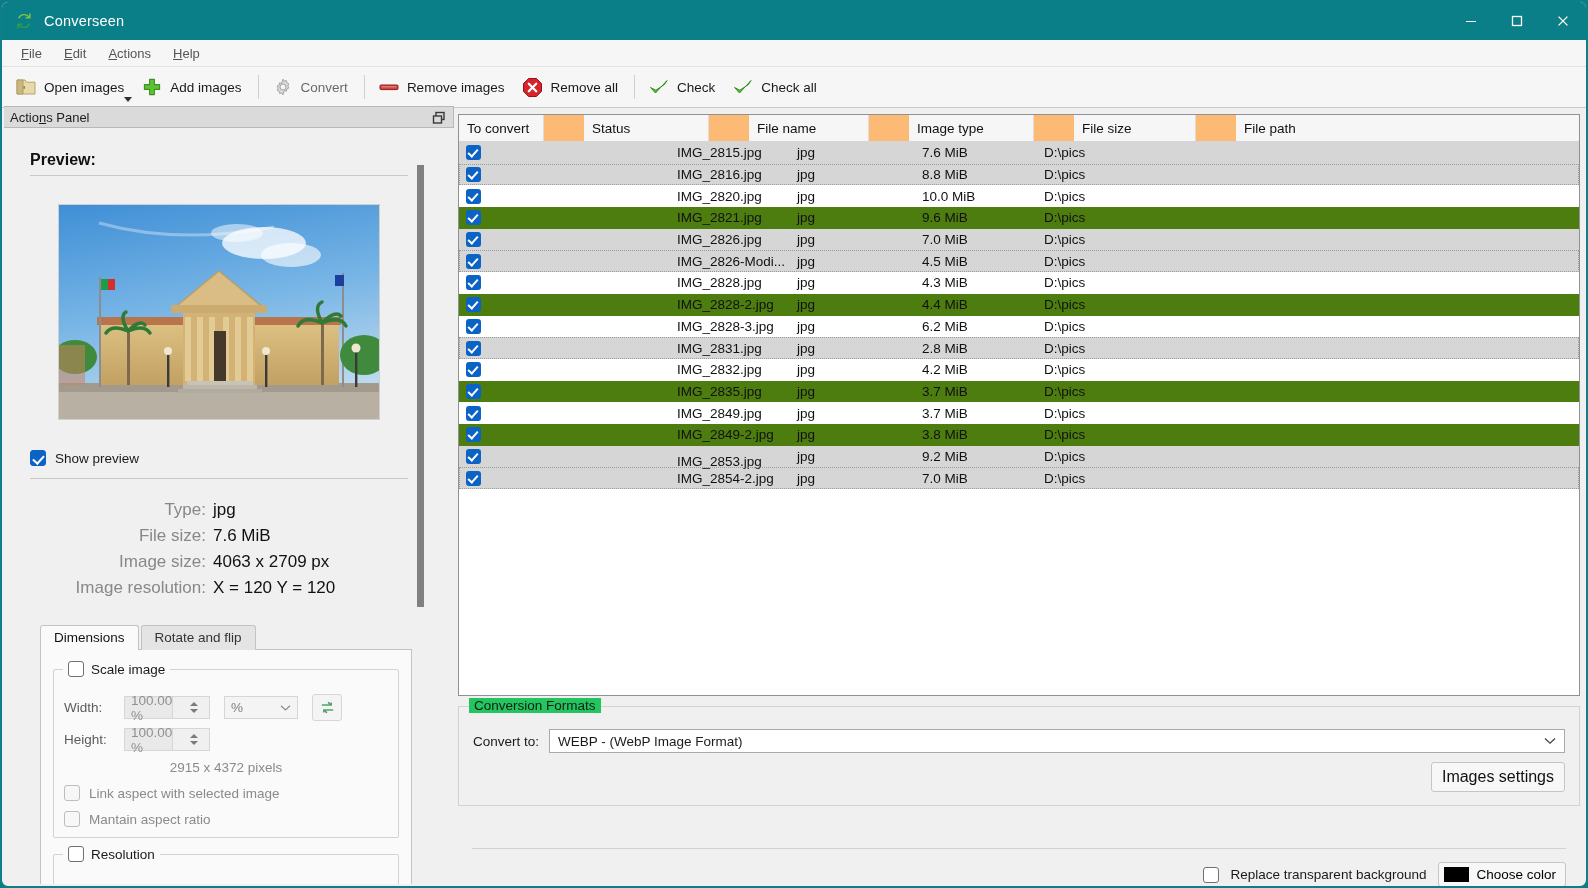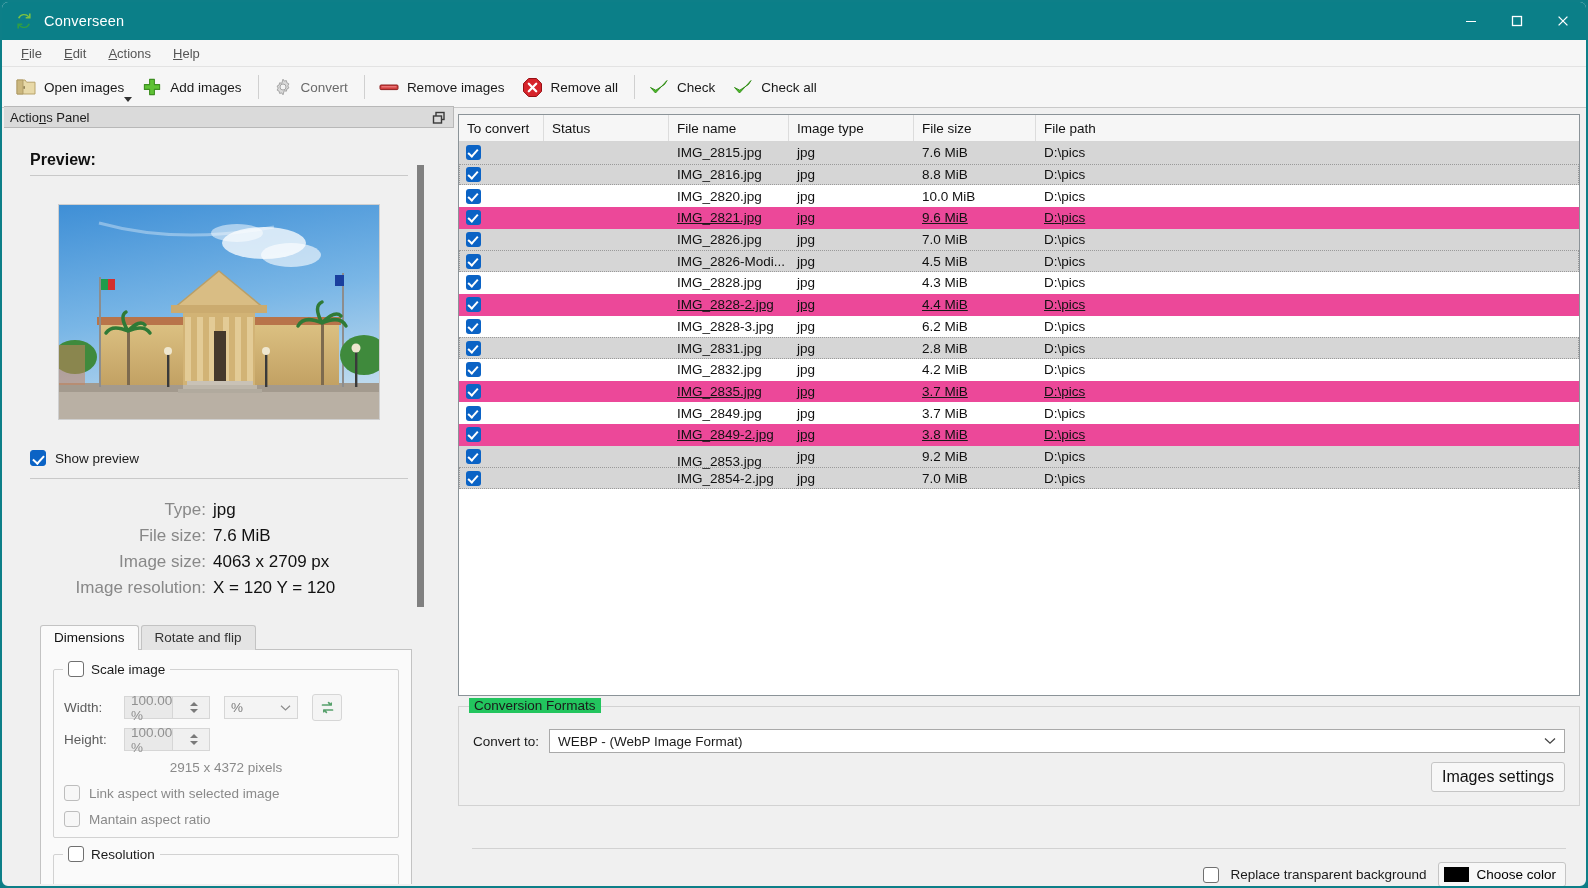--- a/index.html
+++ b/index.html
@@ -130,27 +130,27 @@
   .subchk{display:flex;align-items:center;gap:9px;margin-top:10px;}
   
   .dock-sb-track{position:absolute;right:30px;top:14px;width:7px;bottom:8px;background:#f0f0f0;}
   .dock-sb-thumb{position:absolute;right:30px;top:36px;width:7px;height:442px;background:#808080;border-radius:0;}
   
   .right{position:absolute;left:452px;top:0;right:0;bottom:0;}
   .table-frame{
     position:absolute;left:2px;top:8px;right:4px;height:582px;
     border:1px solid #8b9398;background:#fff;box-sizing:border-box;overflow:hidden;
   }
-  .thead{display:flex;height:26px;background:#fdba74;border-bottom:1px solid #d5d5d5;}
+  .thead{display:flex;height:26px;background:#fdba74;border-bottom:1px solid #d5d5d5;gap:40px;}
   .th{
     font-size:13.5px;color:#111;display:flex;align-items:center;padding-left:8px;
     border-right:1px solid #dcdcdc;box-sizing:border-box;height:26px;background:#f6f6f6;
   }
   .tr{display:flex;height:21.7px;align-items:center;box-sizing:border-box;}
-  .tr.alt{background:#ec4899;text-decoration:underline;}
+  .tr.alt{background:#4d7c0f;}
   .tr.white{background:#ffffff;}
   .tr.sel{background:#d6d6d6;}
   .tr.focus{outline:1px dotted #9a9a9a;outline-offset:-1px;}
   .td{font-size:13.5px;color:#111;padding-left:8px;box-sizing:border-box;
       white-space:nowrap;overflow:hidden;display:flex;align-items:center;height:100%;}
   .td.cbcell{padding-left:7px;}
   .cb-sm{width:15px;height:15px;border-radius:3px;background:#0b63c5;position:relative;flex:none;}
   .cb-sm:after{content:"";position:absolute;left:4px;top:2px;width:4px;height:8px;
     border:solid #fff;border-width:0 2px 2px 0;transform:rotate(42deg);}
   

